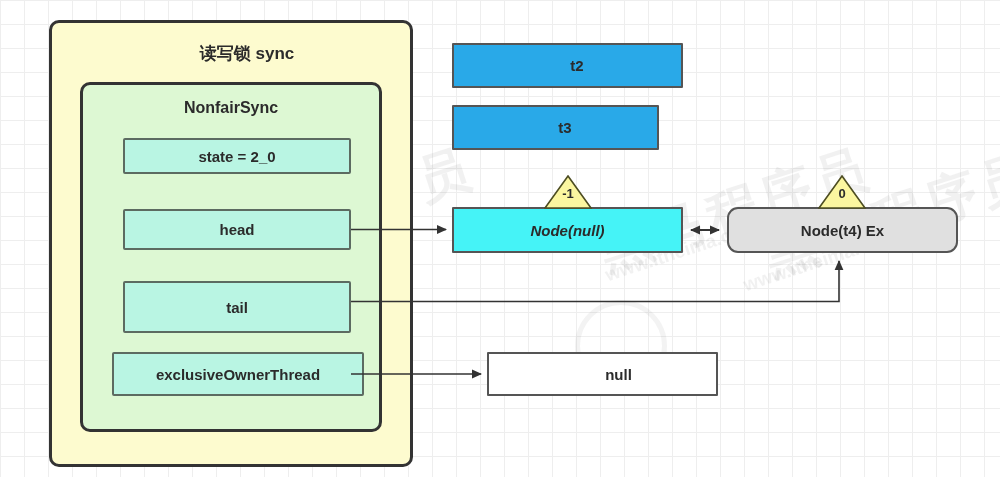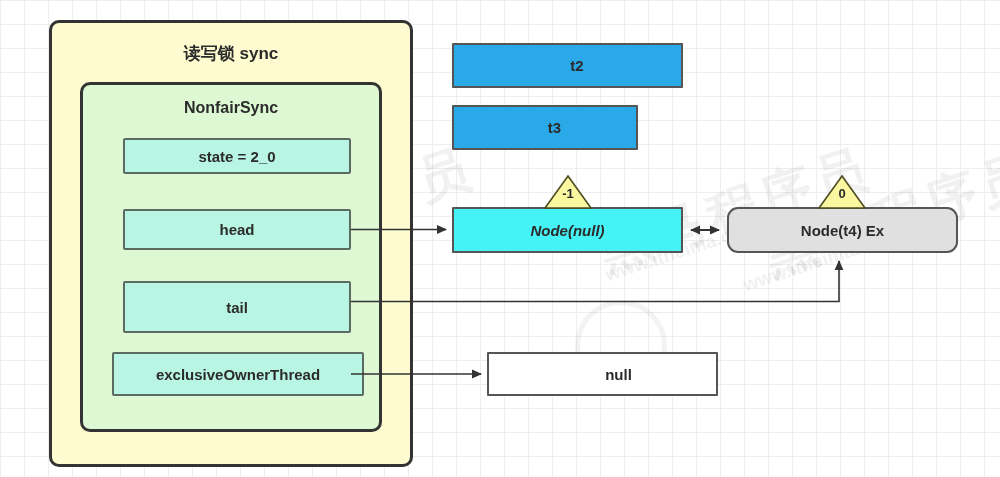--- a/index.html
+++ b/index.html
@@ -150,36 +150,36 @@
   <div class="wm wm-logo" style="left:198px; top:175px;">黑马程序员</div>
   <div class="wm wm-url" style="left:205px; top:240px;">www.itheima.com</div>
 
   <div class="wm wm-logo" style="left:595px; top:175px;">黑马程序员</div>
   <div class="wm wm-url" style="left:602px; top:240px;">www.itheima.com</div>
 
   <div class="wm wm-logo" style="left:760px; top:180px;">黑马程序员</div>
   <div class="wm wm-url" style="left:740px; top:250px;">www.itheima.com</div>
 
   <div class="box outer-yellow" style="left:49px; top:20px; width:364px; height:447px;"></div>
-  <div class="title-label" style="left:49px; top:42px; width:364px; font-size:17px;">读写锁 sync</div>
+  <div class="title-label" style="left:49px; top:42px; width:364px; font-size:17px;padding-left:16px;">读写锁 sync</div>
 
   <div class="box inner-green" style="left:80px; top:82px; width:302px; height:350px;"></div>
   <div class="title-label" style="left:80px; top:99px; width:302px; font-size:16px;">NonfairSync</div>
 
   <div class="box field-box" style="left:123px; top:138px; width:228px; height:36px;">state = 2_0</div>
 
   <div class="box field-box" style="left:123px; top:209px; width:228px; height:41px;">head</div>
 
   <div class="box field-box" style="left:123px; top:281px; width:228px; height:52px;">tail</div>
 
   <div class="box field-box" style="left:112px; top:352px; width:252px; height:44px;">exclusiveOwnerThread</div>
 
   <div class="box thread-box" style="left:452px; top:43px; width:231px; height:45px;">t2</div>
 
-  <div class="box thread-box" style="left:452px; top:105px; width:186px; height:45px;">t3</div>
+  <div class="box thread-box" style="left:452px; top:105px; width:207px; height:45px;">t3</div>
 
   <div class="box node-cyan" style="left:452px; top:207px; width:231px; height:46px;">Node(null)</div>
 
   <div class="box node-gray" style="left:727px; top:207px; width:231px; height:46px;">Node(t4) Ex</div>
 
   <div class="tri-wrap" style="left:544px; top:175px;">
     <svg width="48" height="34" viewBox="0 0 48 34">
       <polygon points="24,1 47,33 1,33" fill="#fbf6a0" stroke="#4d4d22" stroke-width="1.6"></polygon>
     </svg>
     <div class="tri-label">-1</div>

